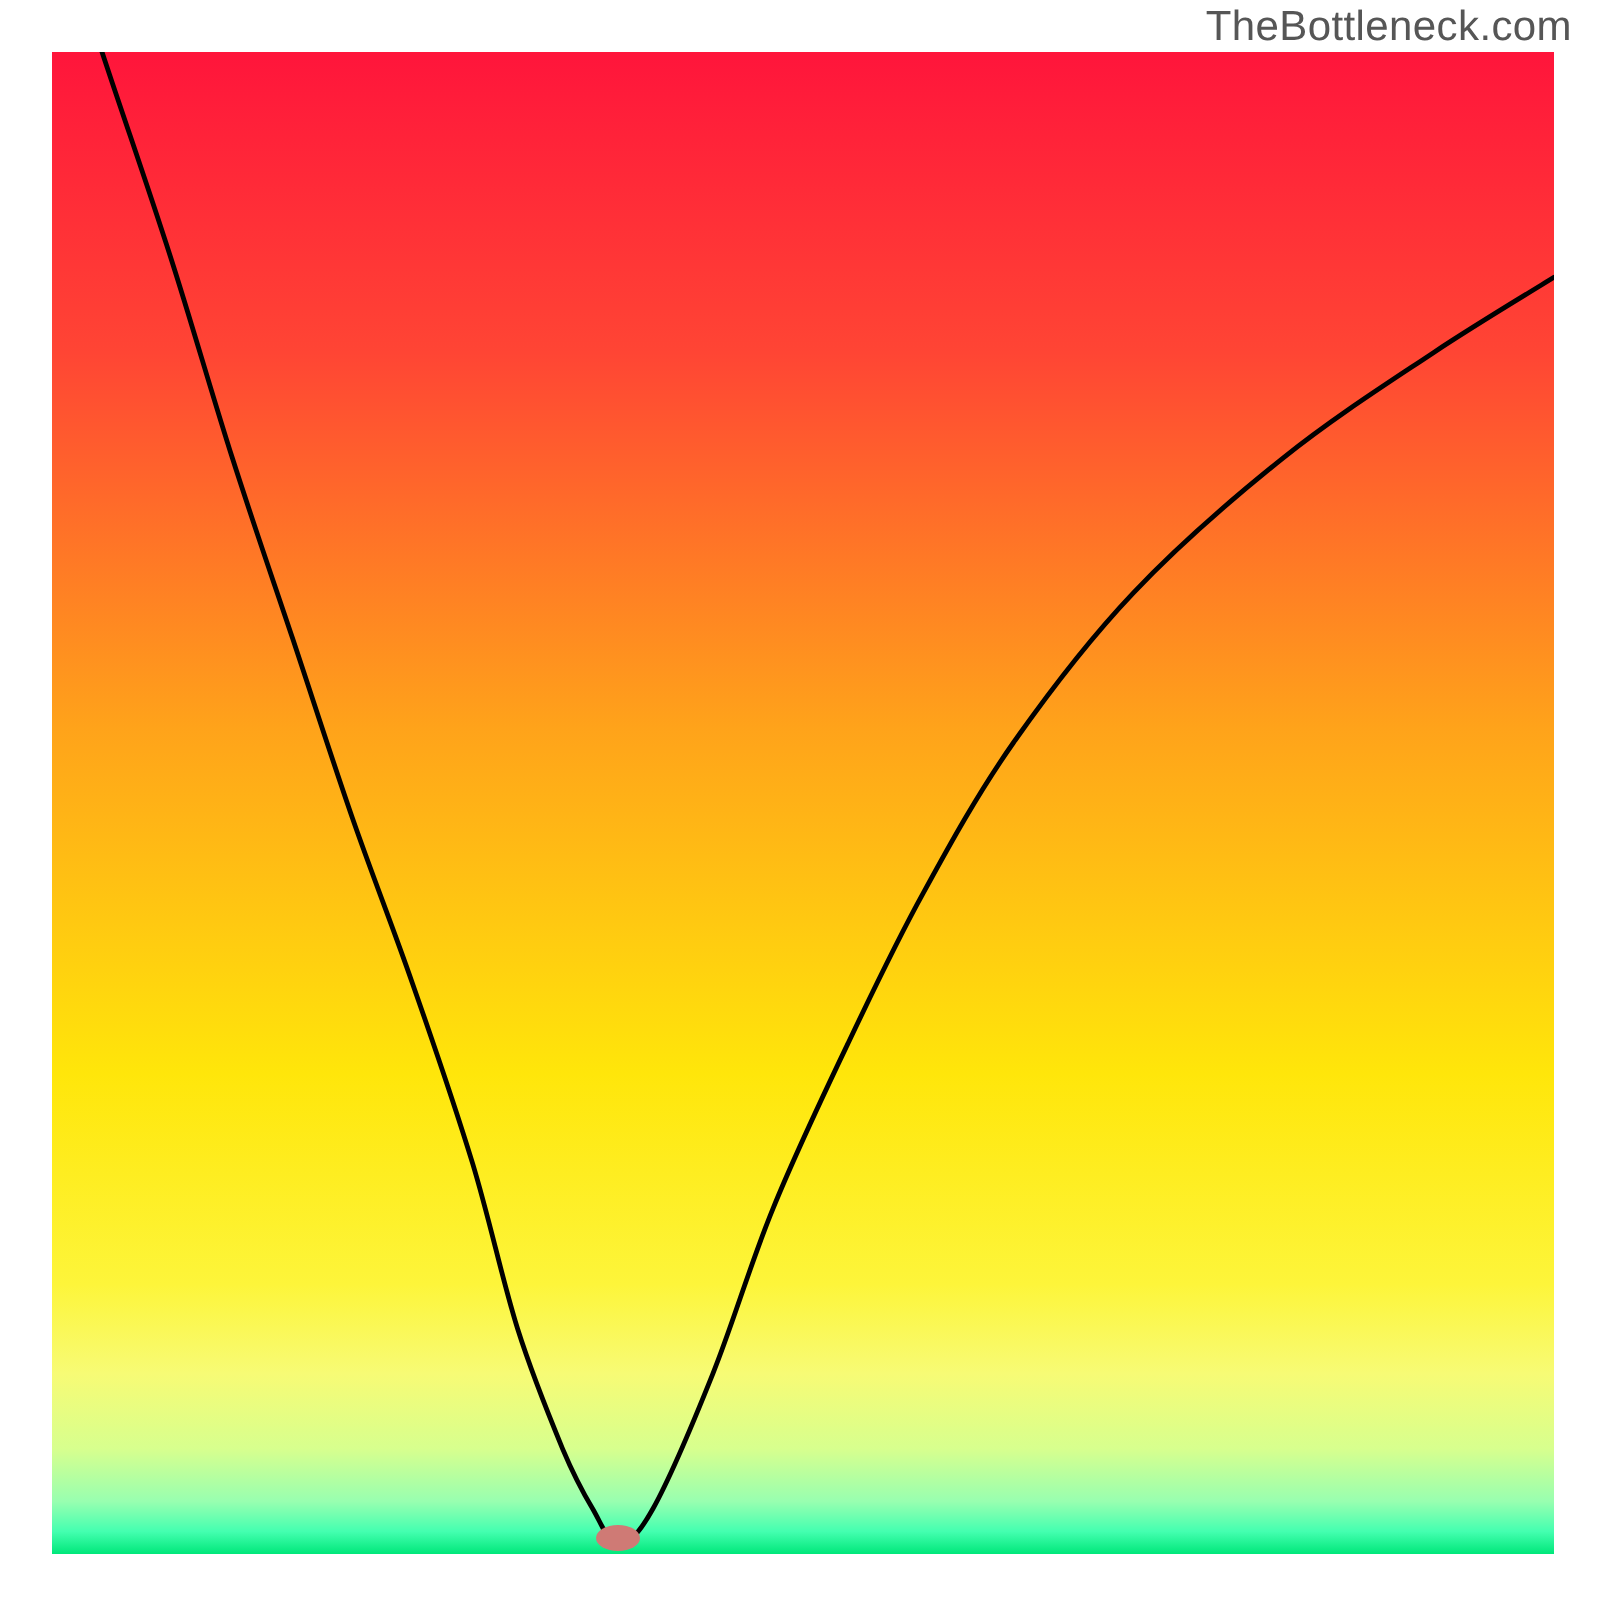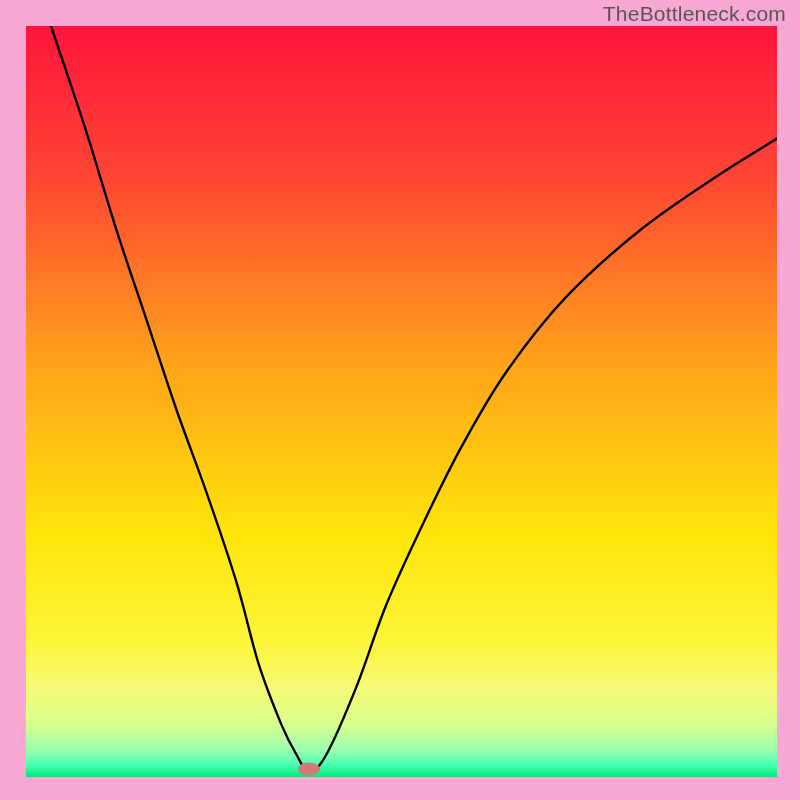--- a/index.html
+++ b/index.html
@@ -6,21 +6,21 @@
     margin: 0;
     padding: 0;
     width: 800px;
     height: 800px;
     background: #000;
     overflow: hidden;
   }
   .frame {
     position: absolute;
     inset: 0;
-    background: #f9a8d4;
+    background: #ffffff;
   }
   .plot-area {
     position: absolute;
     left: 26px;
     top: 26px;
     width: 751px;
     height: 751px;
     overflow: hidden;
   }
   .gradient {

